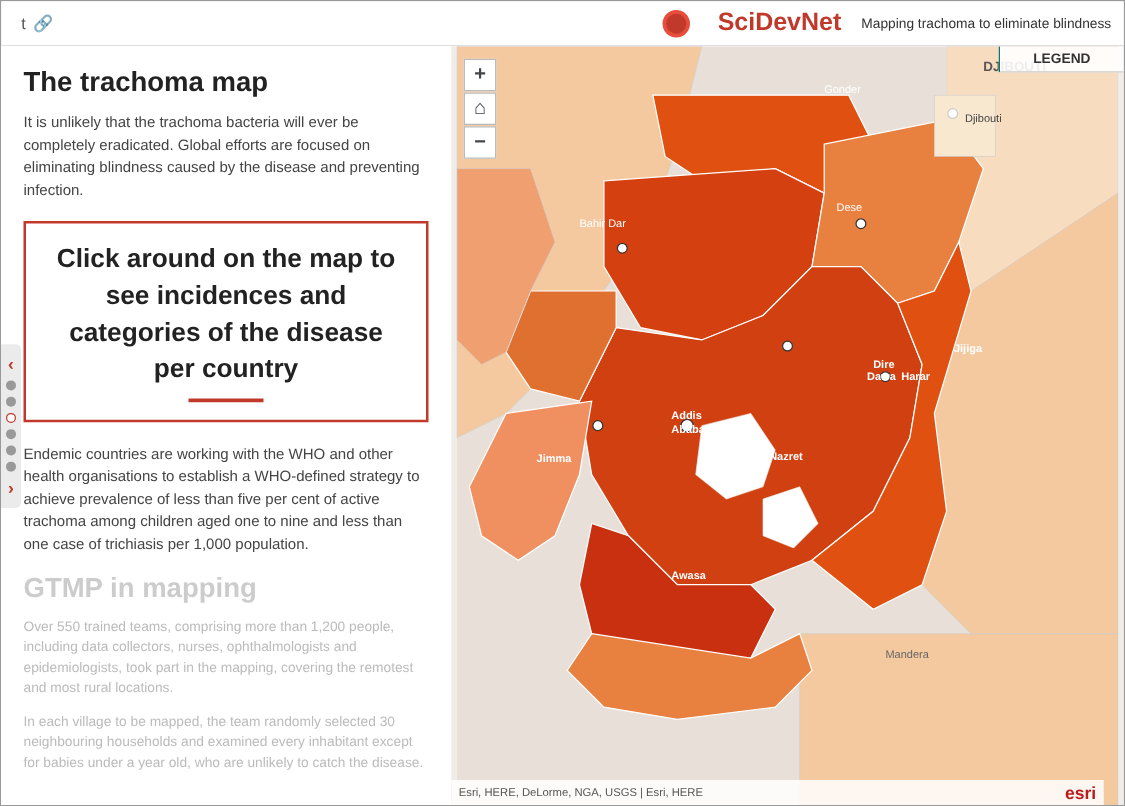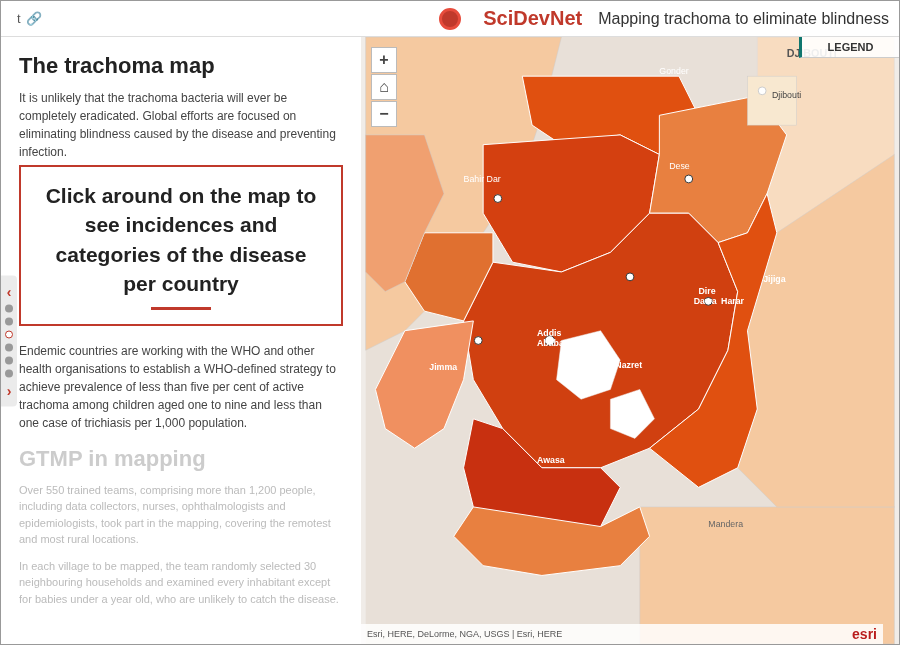--- a/index.html
+++ b/index.html
@@ -44,21 +44,21 @@
       background: #c0392b;
       border: 3px solid #e74c3c;
       display: inline-block;
     }
     #logo-text {
       font-size: 20px;
       font-weight: bold;
       color: #c0392b;
     }
     #subtitle {
-      font-size: 16px;
+      font-size: 11px;
       color: #333;
       margin-left: 16px;
     }
 
     
     #main {
       display: flex;
       flex: 1;
       overflow: hidden;
     }
@@ -77,21 +77,21 @@
       font-size: 22px;
       font-weight: bold;
       color: #222;
       margin-bottom: 10px;
     }
 
     #intro-text {
       font-size: 12px;
       color: #444;
       line-height: 1.5;
-      margin-bottom: 4px;
+      margin-bottom: 16px;
     }
 
     #cta-box {
       border: 2px solid #c0392b;
       padding: 14px 18px;
       margin-bottom: 16px;
       text-align: center;
     }
     #cta-box p {
       font-size: 21px;
@@ -171,21 +171,21 @@
       position: relative;
       background: #f0ece8;
       overflow: hidden;
     }
 
     #map-legend-bar {
       position: absolute;
       top: 0;
       right: 0;
       background: rgba(255,255,255,0.9);
-      border-left: 3px solid #0f766e;
+      border-left: 1px solid #0f766e;
       border-bottom: 1px solid #ccc;
       padding: 4px 12px;
       font-size: 11px;
       font-weight: bold;
       color: #333;
       z-index: 10;
       min-width: 100px;
       text-align: center;
     }
 

